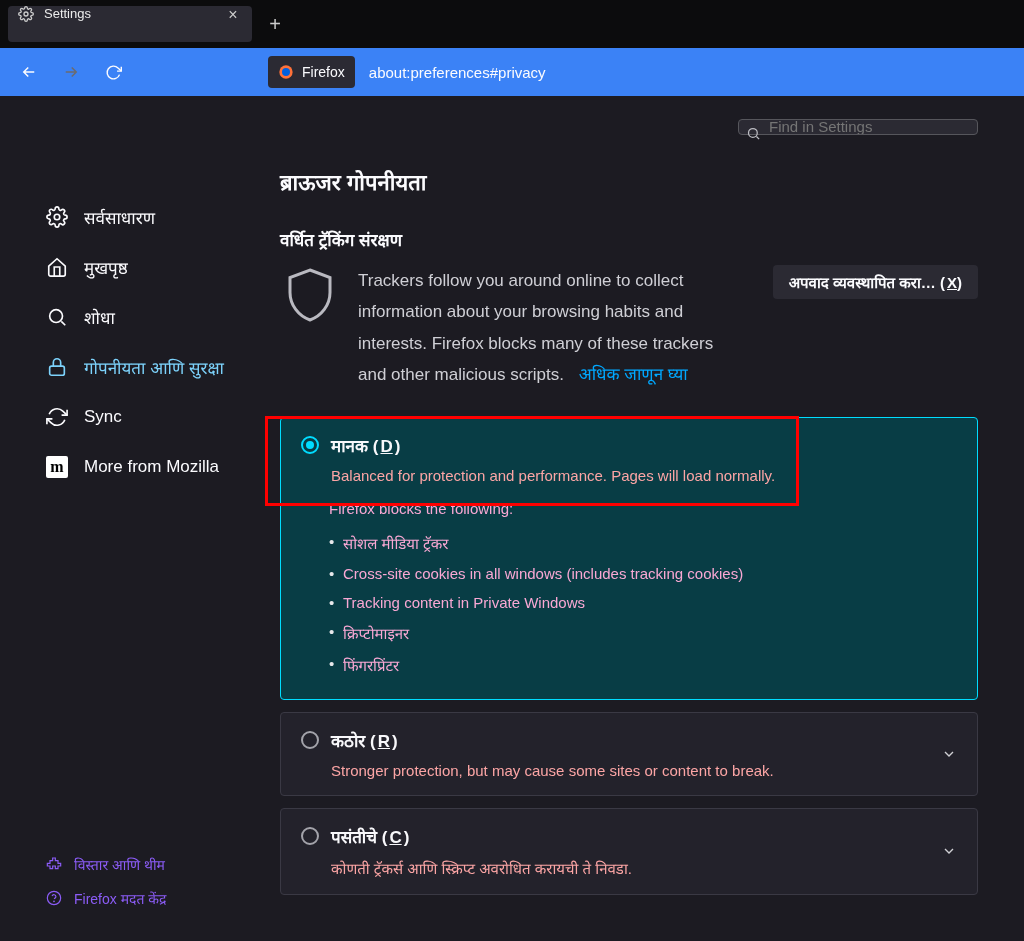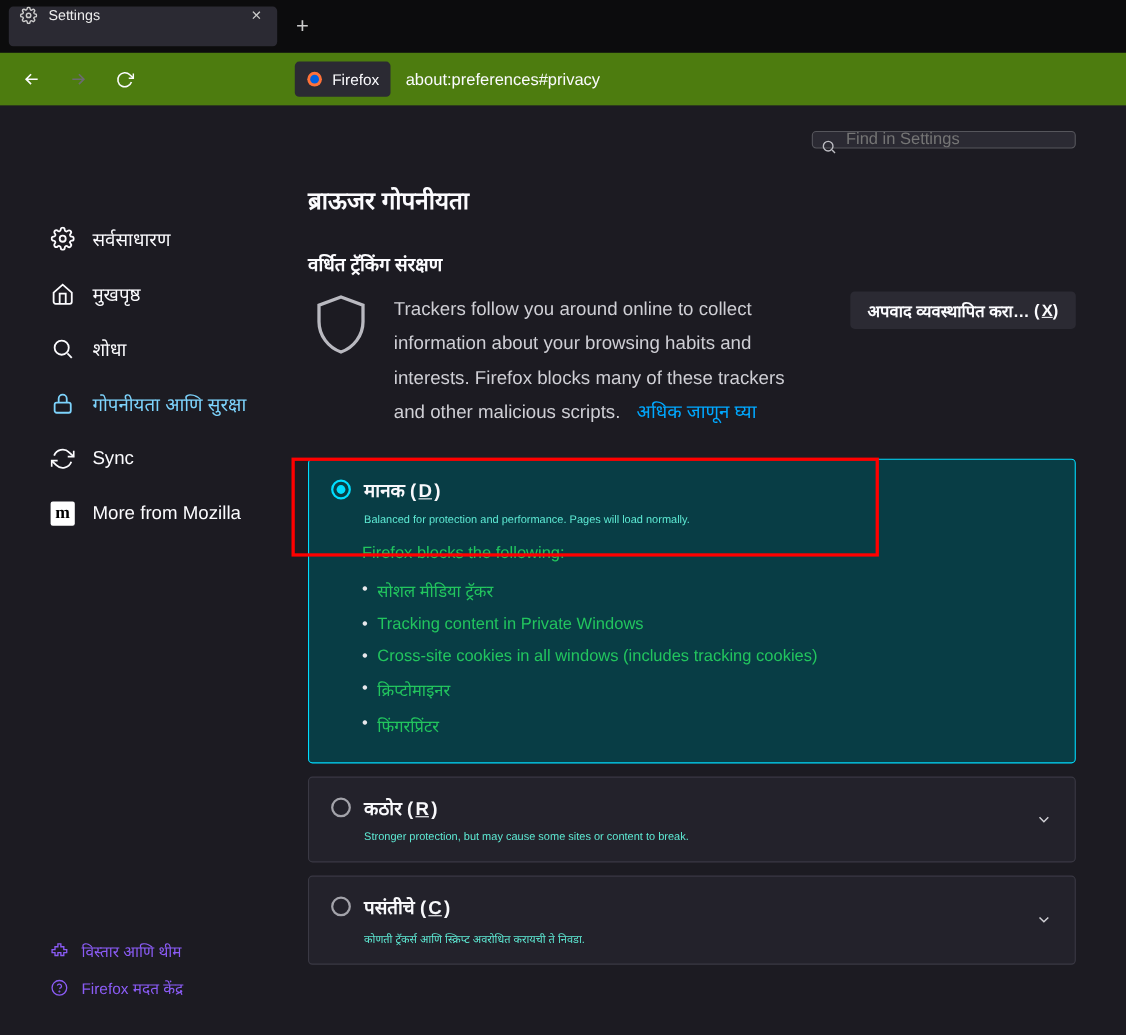--- a/index.html
+++ b/index.html
@@ -30,21 +30,21 @@
     padding: 0 10px;
     gap: 10px;
     color: #ececec;
   }
   .tab .gear { width: 16px; height: 16px; }
   .tab .title { flex: 1; font-size: 13px; }
   .tab .close { font-size: 16px; color: #ccc; text-align:center; width:18px;}
   .tab-plus { color: #ccc; font-size: 20px; width: 30px; text-align: center; font-weight:300;}
   .toolbar {
     height: 48px;
-    background: #4d7c0f;
+    background: #3b82f6;
     display: flex;
     align-items: center;
     padding: 0 12px;
     gap: 8px;
   }
   .nav-btn {
     width: 34px; height: 34px;
     display: flex; align-items: center; justify-content: center;
     color: #fbfbfe;
     border-radius: 4px;
@@ -150,25 +150,25 @@
   .radio {
     width:18px; height:18px; border-radius:50%;
     border:2px solid #a3a3aa; flex-shrink:0;
     margin-top:2px;
   }
   .radio.checked { border-color:#00ddff; position:relative;}
   .radio.checked::after{content:'';position:absolute;inset:3px;border-radius:50%;background:#00ddff;}
   .phead-main{flex:1;}
   .ptitle { font-size:17px; font-weight:700; color:#f8f8fb; display:flex;align-items:baseline;gap:2px;}
   .ptitle .ak{text-decoration:underline;}
-  .pdesc { font-size:10px; color:#5eead4; margin-top:10px;}
+  .pdesc { font-size:15px; color:#fca5a5; margin-top:10px;}
   .chev { width:16px;height:16px;color:#d0d0d5; align-self:center;}
   .panel-body {
     padding: 0 30px 18px 48px;
-    color:#22c55e;
+    color:#f9a8d4;
     font-size:15px;
   }
   .panel-body .subhead{margin-bottom:10px;}
   .panel-body ul{list-style:none;}
   .panel-body li{padding:6px 0 6px 14px;position:relative;}
   .panel-body li::before{content:'•';position:absolute;left:0;color:#e8e8eb;}
   .cats-top{margin-top:68px;}
 </style>
 </head>
 <body>
@@ -312,22 +312,22 @@
               <span class="ak">D</span>
               <span>)</span>
           </div>
           <div class="pdesc">Balanced for protection and performance. Pages will load normally.</div>
         </div>
       </div>
       <div class="panel-body">
         <div class="subhead">Firefox blocks the following:</div>
         <ul>
           <li>सोशल मीडिया ट्रॅकर</li>
+          <li>Cross-site cookies in all windows (includes tracking cookies)</li>
           <li>Tracking content in Private Windows</li>
-          <li>Cross-site cookies in all windows (includes tracking cookies)</li>
           <li>क्रिप्टोमाइनर</li>
           <li>फिंगरप्रिंटर</li>
         </ul>
       </div>
     </div>
 
     <div class="panel">
       <div class="panel-head">
         <div class="radio"></div>
         <div class="phead-main">

